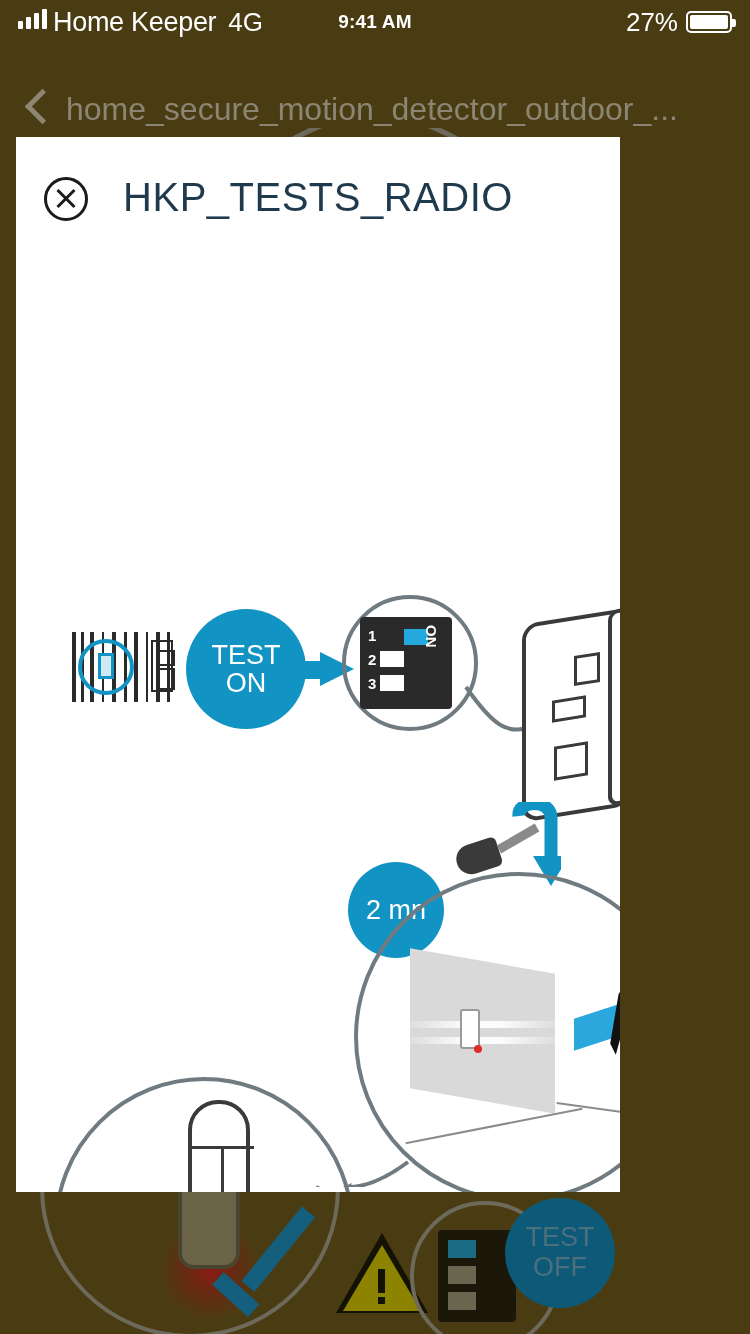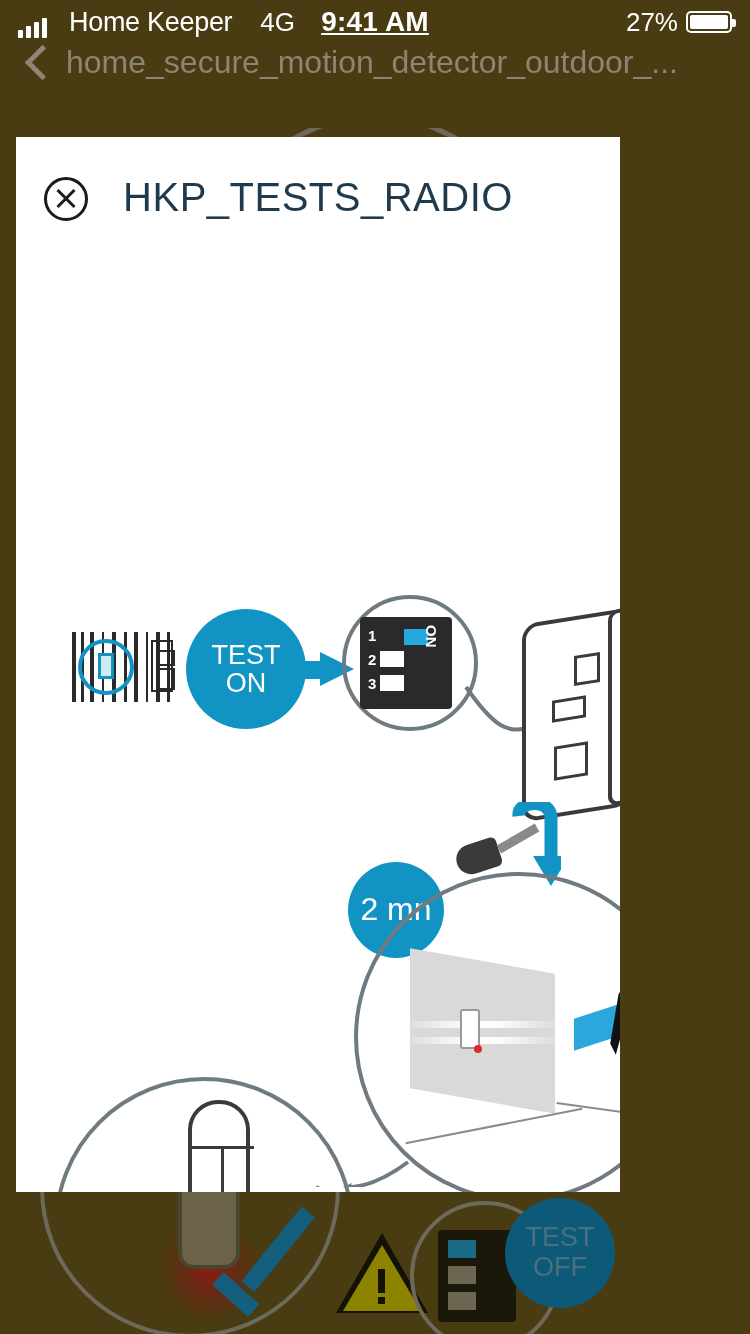--- a/index.html
+++ b/index.html
@@ -16,53 +16,52 @@
   }
 
   
   .statusbar {
     position:absolute; top:0; left:0; width:750px; height:44px;
     display:flex; align-items:center;
     color:#ffffff;
     font-size:26px;
     padding:0 18px;
   }
-  .sb-left { display:flex; align-items:flex-end; gap:22px; }
+  .sb-left { display:flex; align-items:flex-start; gap:6px; }
   .signal { display:flex; align-items:flex-end; gap:3px; height:22px; }
   .signal i { display:block; width:5px; background:#fff; border-radius:1px; }
   .signal i:nth-child(1){height:8px;}
   .signal i:nth-child(2){height:12px;}
   .signal i:nth-child(3){height:16px;}
   .signal i:nth-child(4){height:20px;}
   .carrier { font-size:27px; letter-spacing:-0.3px; }
   .network { font-size:26px; margin-left:6px; }
   .sb-center {
     position:absolute; left:0; right:0; text-align:center;
-    font-size:28px; font-weight:bold; letter-spacing:0.2px;
+    font-size:19px; font-weight:bold; letter-spacing:0.2px;
     pointer-events:none;
-    text-decoration:underline;
   }
   .sb-right {
     margin-left:auto; display:flex; align-items:center; gap:8px;
     font-size:26px;
   }
   .battery {
     width:46px; height:22px; border:2px solid #fff; border-radius:5px;
     position:relative; padding:2px;
   }
   .battery::after{
     content:""; position:absolute; right:-6px; top:6px;
     width:4px; height:8px; background:#fff; border-radius:0 2px 2px 0;
   }
   .battery span{ display:block; height:100%; background:#fff; border-radius:2px; }
 
   
   .navbar {
     position:absolute; top:44px; left:0; width:750px; height:84px;
-    display:flex; align-items:flex-start; padding:0 16px;
+    display:flex; align-items:flex-end; padding:0 16px;
     color:#6f6a58;
   }
   .back-chevron {
     width:40px; height:40px; flex:0 0 auto;
     position:relative; margin-right:10px;
   }
   .back-chevron::before{
     content:""; position:absolute; left:14px; top:6px;
     width:20px; height:20px;
     border-left:5px solid #8d8772; border-bottom:5px solid #8d8772;
@@ -364,21 +363,21 @@
         <div style="position:absolute;left:0;top:20px;width:44px;height:30px;background:#3a3a3a;border-radius:16px 6px 6px 16px;transform:rotate(-18deg);"></div>
         <div style="position:absolute;left:40px;top:12px;width:44px;height:9px;background:#8a8a8a;transform:rotate(-30deg);"></div>
       </div>
       <div class="arrow-down">
         <svg width="50" height="85" viewBox="0 0 50 85">
           <path d="M8 14 C 6 -2, 40 -4, 40 16 L 40 58" stroke="#1193c4" stroke-width="13" fill="none"></path>
           <path d="M22 54 L 58 54 L 40 84 Z" fill="#1193c4"></path>
         </svg>
       </div>
 
-      <div class="bluecircle" style="left:332px; top:605px; width:96px; height:96px; font-size:32px;">2 mn</div>
+      <div class="bluecircle" style="left:332px; top:605px; width:96px; height:96px; font-size:27px;">2 mn</div>
 
       <div class="circle" style="left:338px; top:615px; width:330px; height:330px;"></div>
       <div class="room">
         <div class="wall"></div>
         <div class="floor-line" style="left:16px; top:178px; width:180px; transform:rotate(-11deg);"></div>
         <div class="floor-line" style="left:168px; top:164px; width:130px; transform:rotate(8deg);"></div>
         <div class="beam" style="left:14px; top:74px; width:160px;"></div>
         <div class="beam" style="left:14px; top:90px; width:160px;"></div>
         <div class="mini-det"></div>
         <div class="red-dot"></div>

